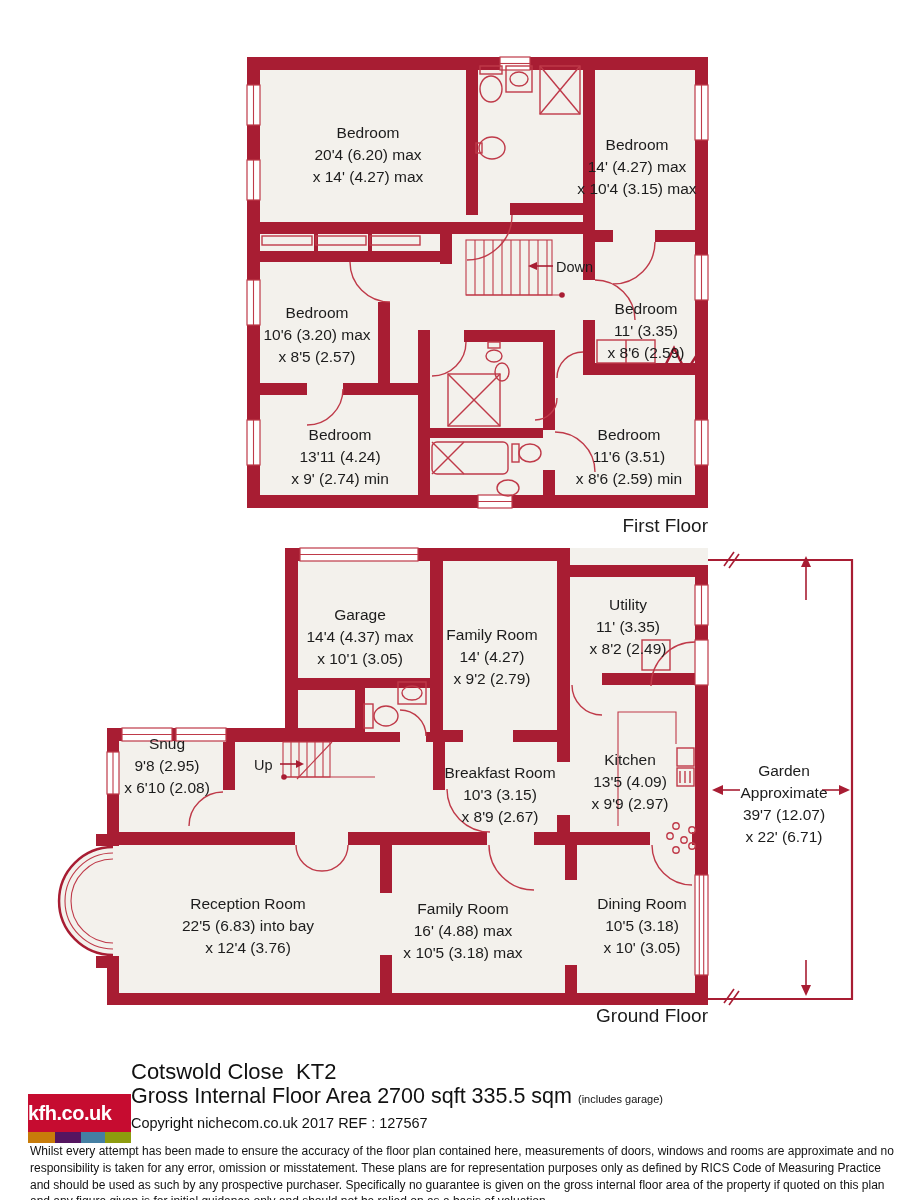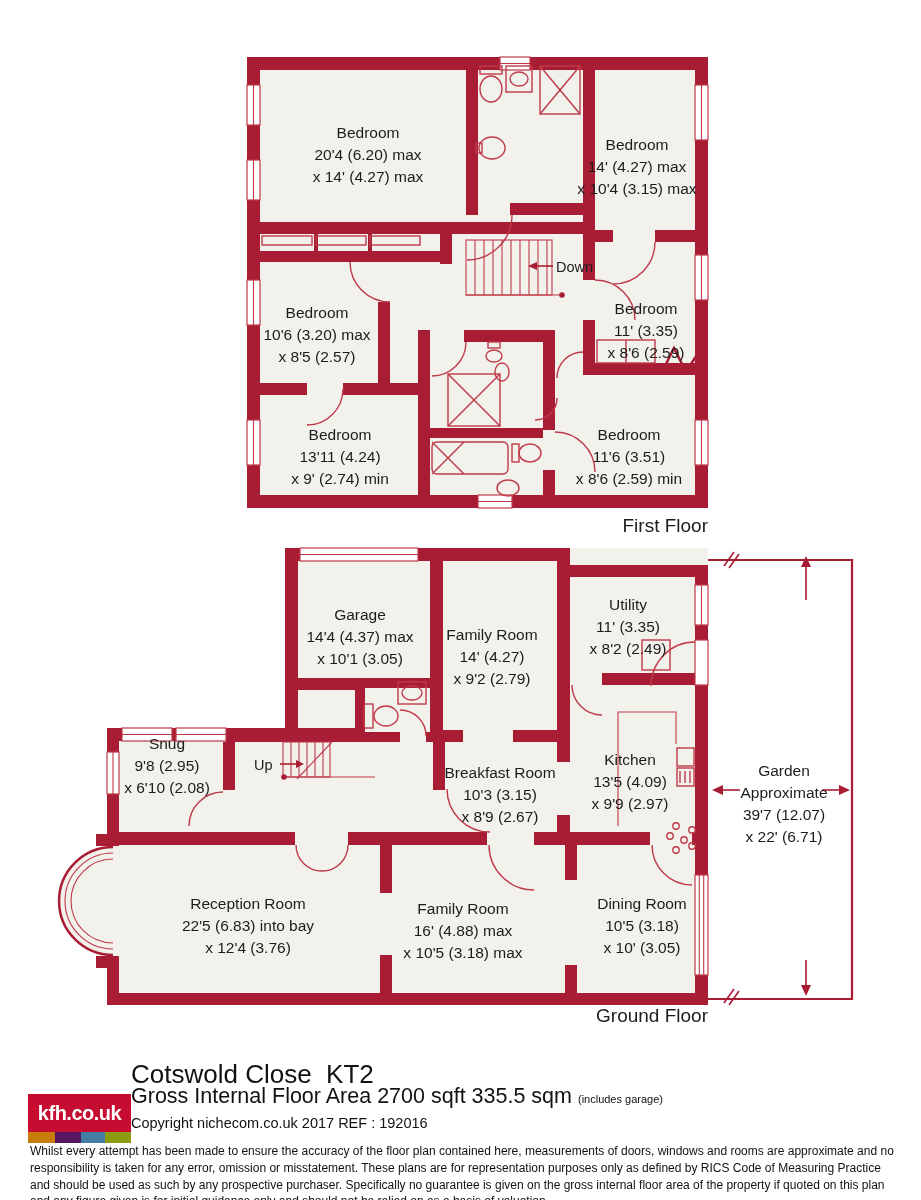--- a/index.html
+++ b/index.html
@@ -14,29 +14,29 @@
   .win{fill:#ffffff;stroke:#bf3a49;stroke-width:1.2;}
   .rmtx{font-size:15.5px;text-anchor:middle;}
   .flabel{font-size:19px;text-anchor:end;}
   .stx{font-size:14.5px;}
   .gline{stroke:#a81d33;stroke-width:2.2;fill:none;}
   .ghead{fill:#a81d33;}
   .garrow{stroke:#a81d33;stroke-width:1.6;fill:none;}
   .zig{stroke:#a81d33;stroke-width:2.5;fill:none;}
 
   .footer-logo{position:absolute;left:28px;top:1094px;width:103px;
-               background:#c60c30;height:38px;text-align:center;}
+               background:#c60c30;height:38px;text-align:left;}
   .footer-logo span{color:#fff;font-size:20px;font-weight:bold;line-height:38px;letter-spacing:-0.5px;}
   .stripes{position:absolute;left:28px;top:1132px;width:103px;height:11px;display:flex;}
   .stripes i{display:block;height:11px;}
   .s1{width:27px;background:#c87c0a;}
   .s2{width:26px;background:#551560;}
   .s3{width:24px;background:#447fa3;}
   .s4{width:26px;background:#8d9c0e;}
-  .addr{position:absolute;left:131px;top:1059px;font-size:26px;white-space:pre;}
+  .addr{position:absolute;left:131px;top:1059px;font-size:22px;white-space:pre;}
   .area{position:absolute;left:131px;top:1084px;font-size:21.5px;}
   .area .note{font-size:11px;}
   .copy{position:absolute;left:131px;top:1115px;font-size:14.5px;}
   .disclaimer{position:absolute;left:30px;top:1143px;width:866px;
               font-size:12px;line-height:1.4;margin:0;}
 </style>
 </head>
 <body>
 
 <svg width="921" height="1045" viewBox="0 0 921 1045">
@@ -420,14 +420,14 @@
   <i class="s1"></i>
     <i class="s2"></i>
     <i class="s3"></i>
     <i class="s4"></i>
 </div>
 <div class="addr">Cotswold Close  KT2</div>
 <div class="area">
   <span>Gross Internal Floor Area 2700 sqft 335.5 sqm</span>
   <span class="note">(includes garage)</span>
 </div>
-<div class="copy">Copyright nichecom.co.uk 2017 REF : 192016</div>
+<div class="copy">Copyright nichecom.co.uk 2017 REF : 127567</div>
 <p class="disclaimer">Whilst every attempt has been made to ensure the accuracy of the floor plan contained here, measurements of doors, windows and rooms are approximate and no responsibility is taken for any error, omission or misstatement.  These plans are for representation purposes only as defined by RICS Code of Measuring Practice and should be used as such by any prospective purchaser.  Specifically no guarantee is given on the gross internal floor area of the property if quoted on this plan and any figure given is for initial guidance only and should not be relied on as a basis of valuation.</p>
 
 </body></html>

